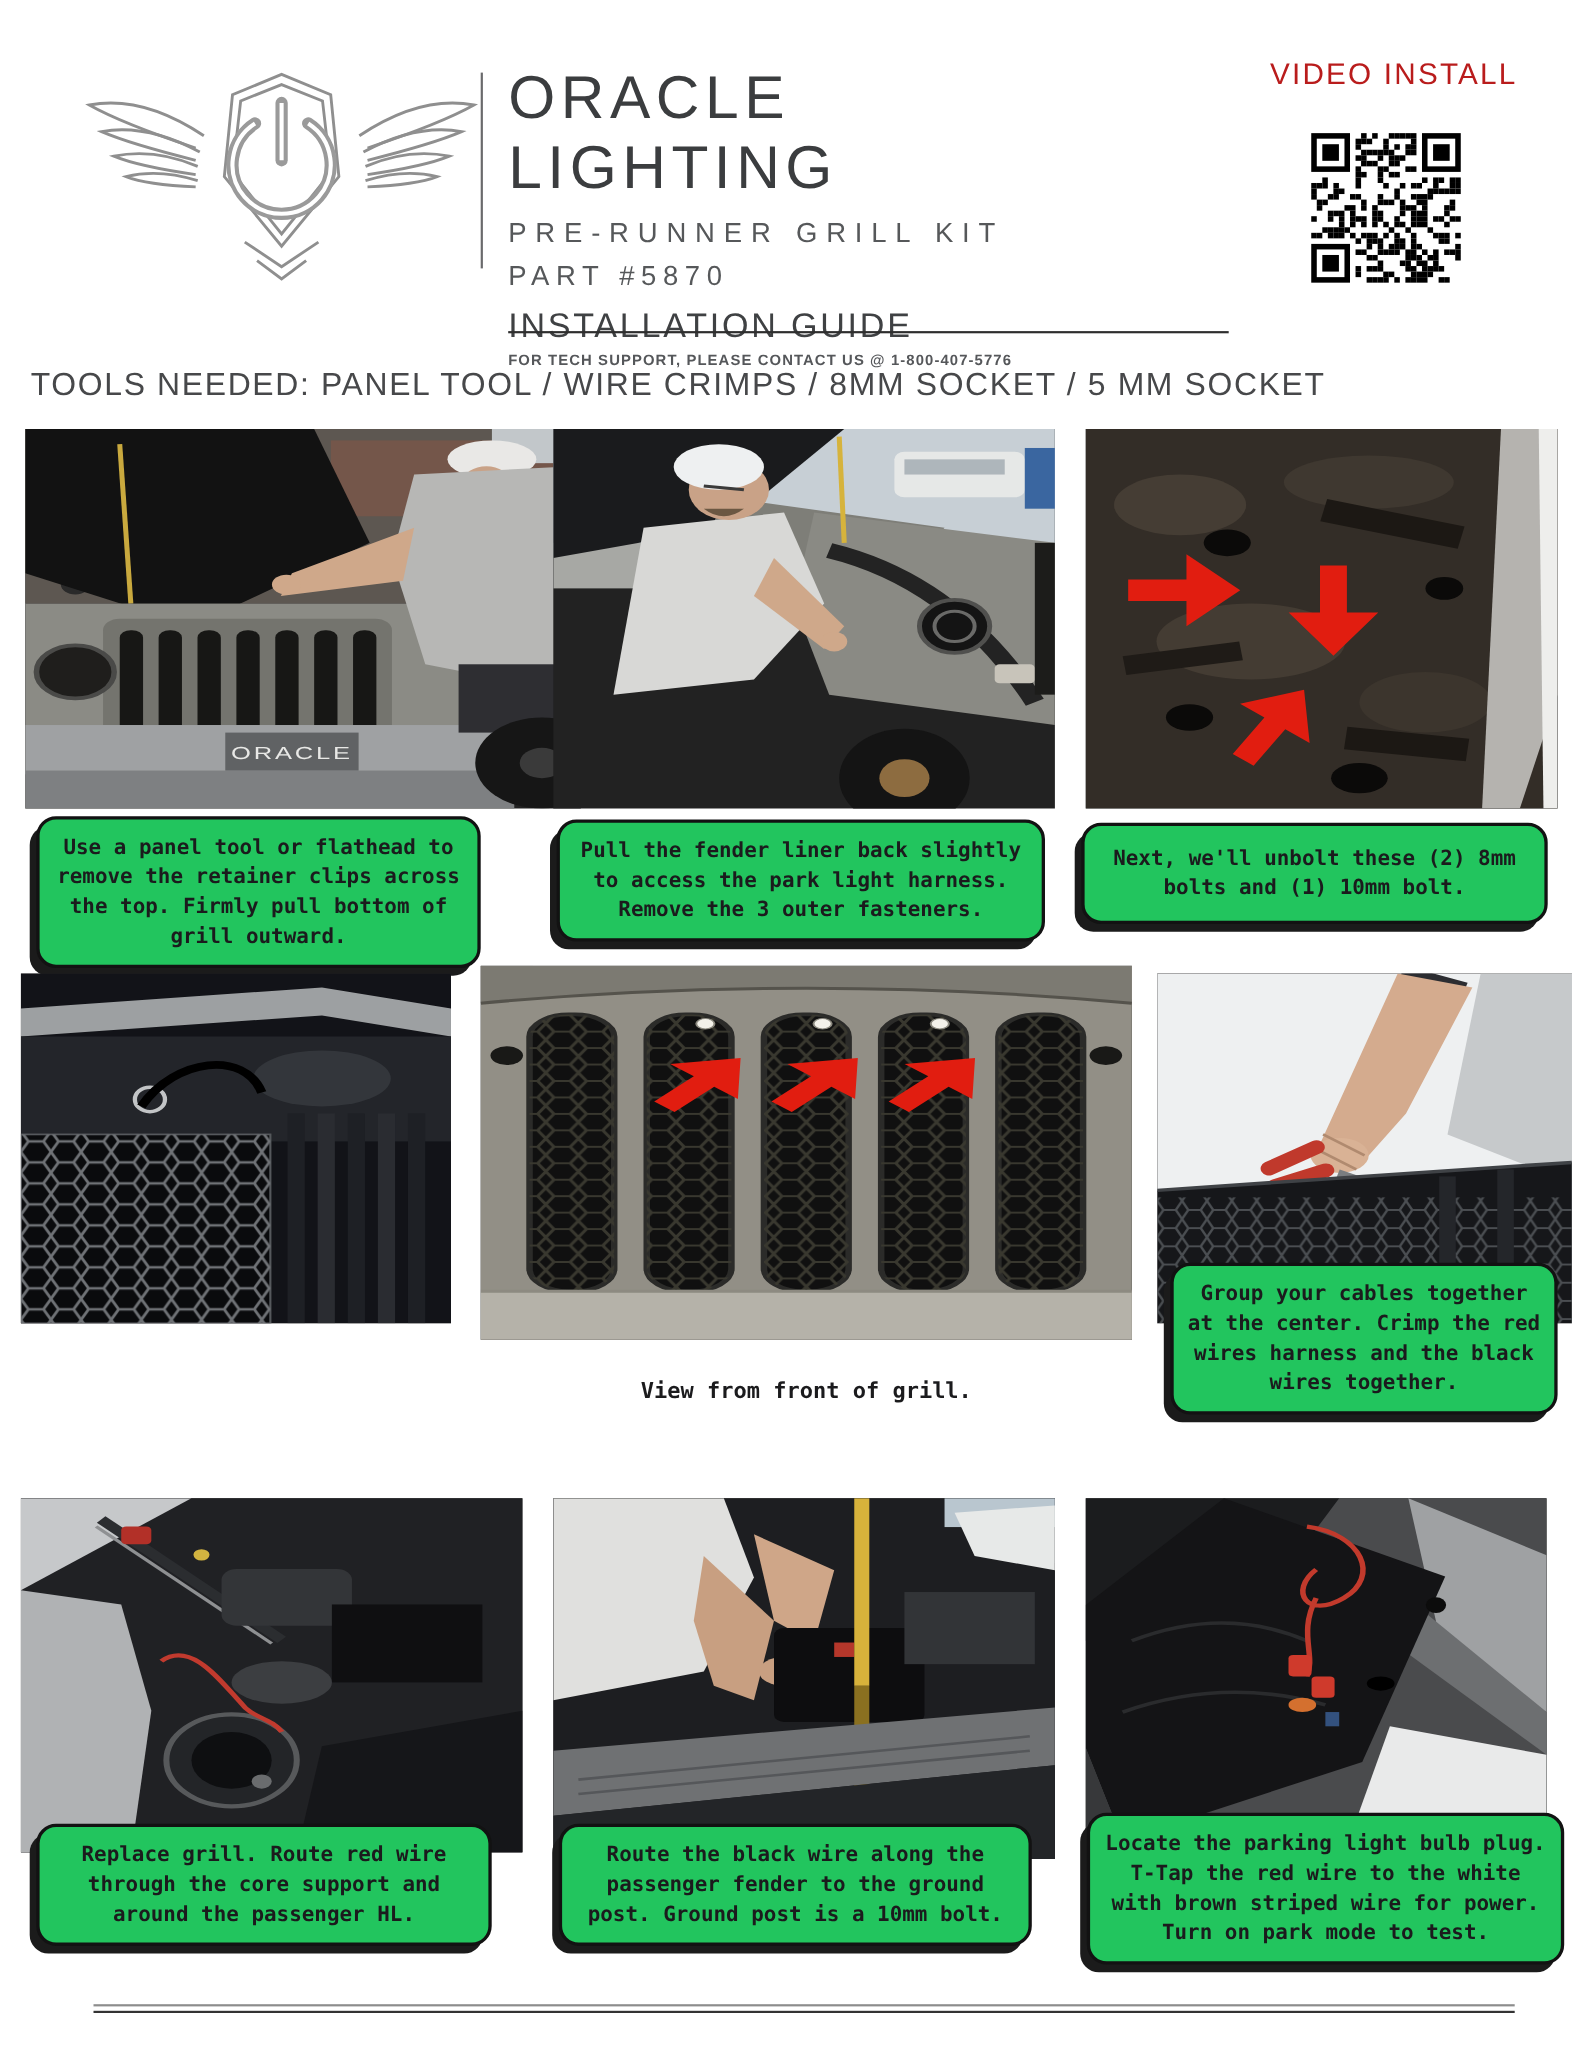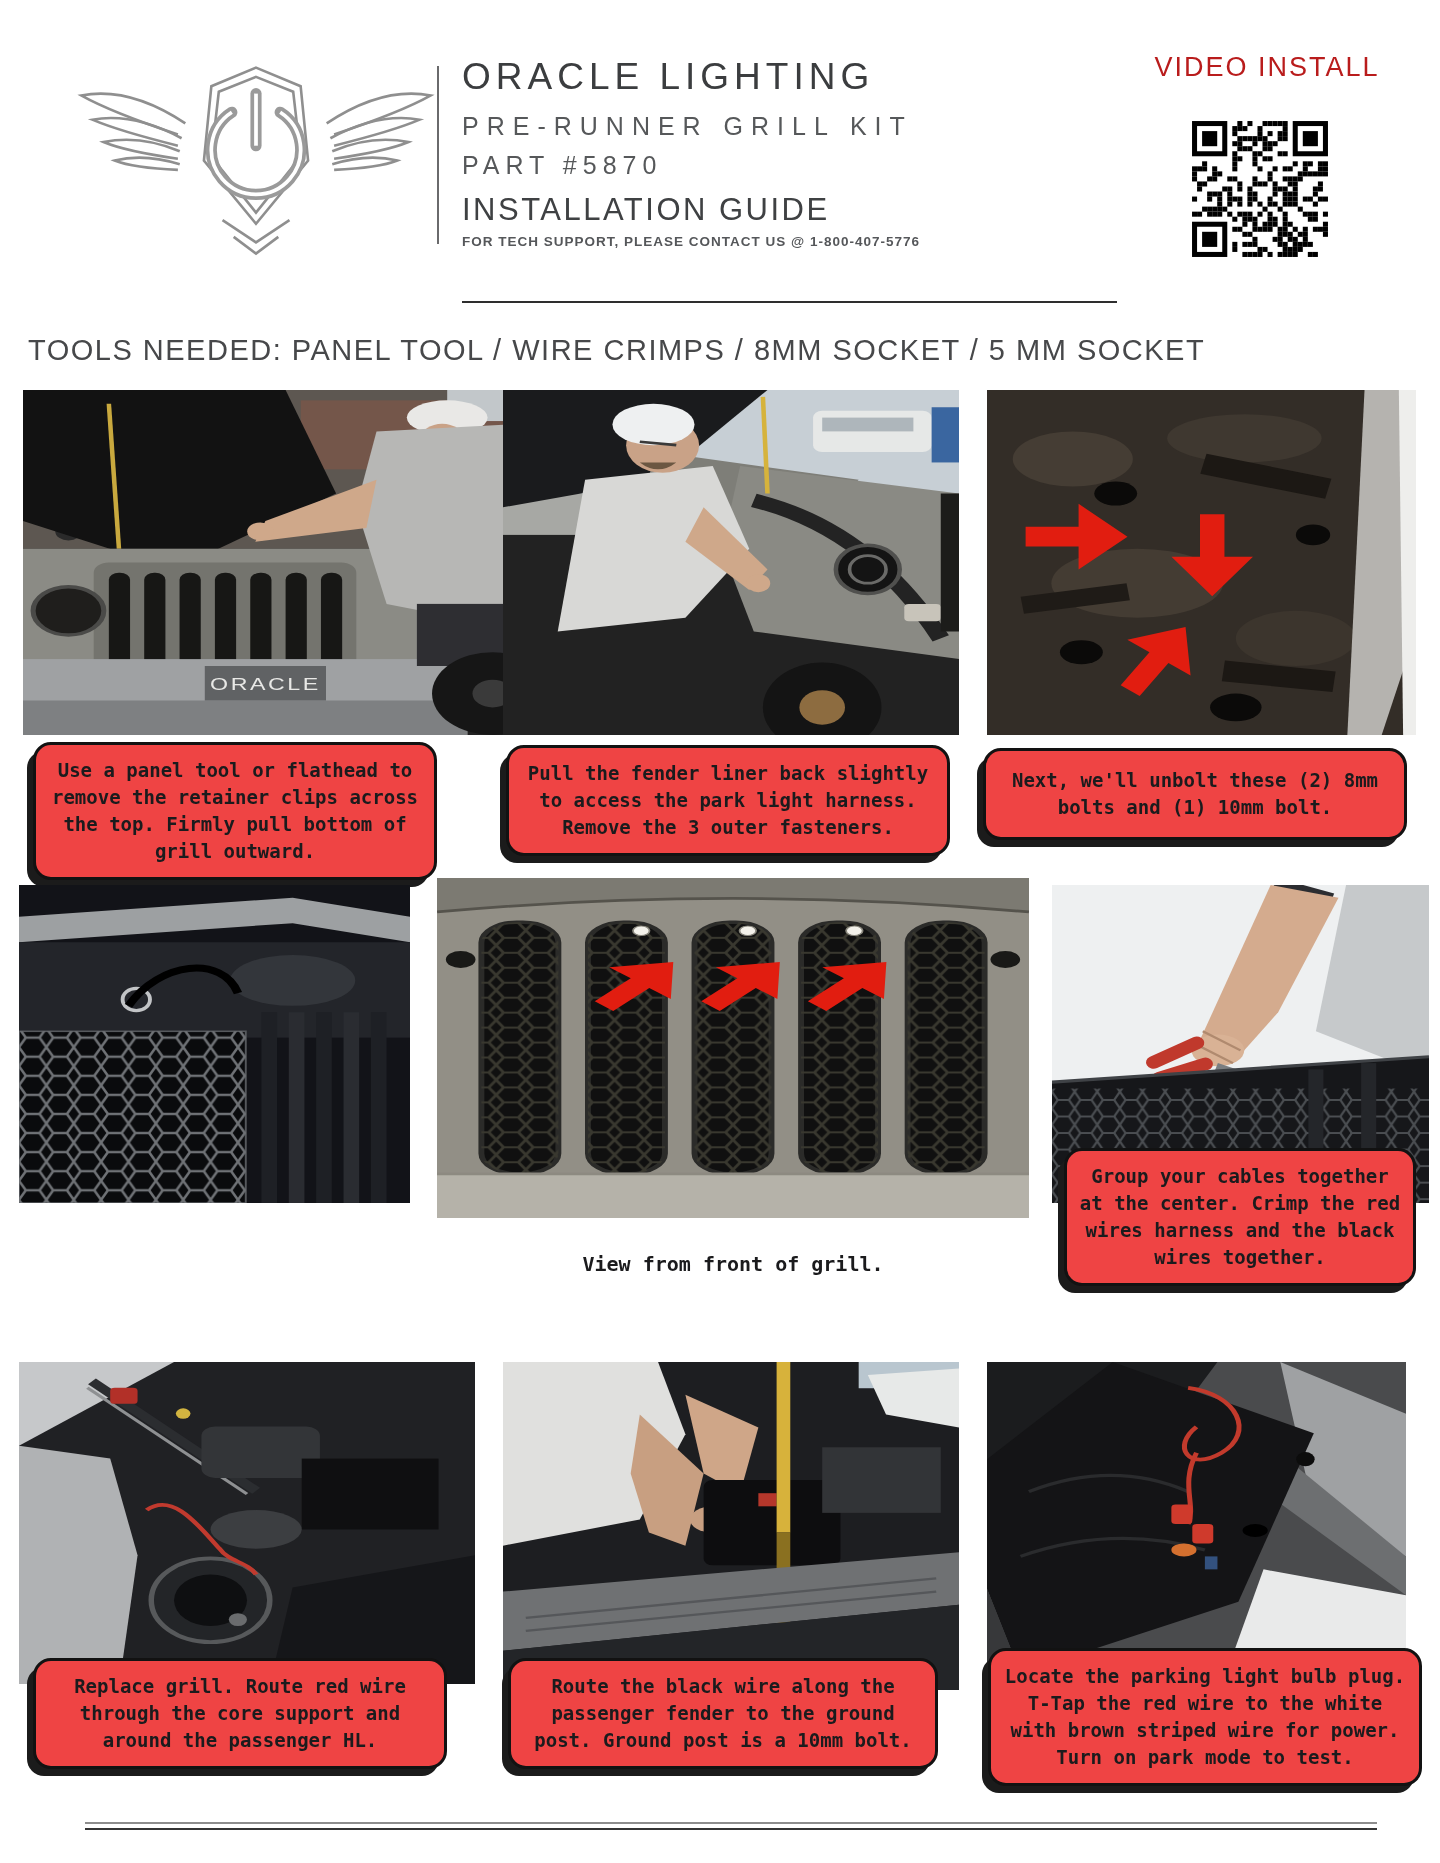--- a/index.html
+++ b/index.html
@@ -3,40 +3,40 @@
 <meta charset="utf-8">
 <style>
   html,body{margin:0;padding:0;background:#ffffff;}
   .page{position:relative;width:1440px;height:1863px;background:#ffffff;overflow:hidden;
         font-family:"Liberation Sans", sans-serif;}
 
   
   .logo{position:absolute;left:70px;top:50px;width:372px;height:210px;}
   .hdr-divider{position:absolute;left:437px;top:66px;width:2px;height:178px;background:#6a6a6c;}
   .title-block{position:absolute;left:462px;top:56px;width:560px;color:#3c3e40;}
-  .brand{font-size:37px;letter-spacing:5px;font-weight:normal;color:#3b3d3f;margin:0;}
+  .brand{font-size:55px;letter-spacing:5px;font-weight:normal;color:#3b3d3f;margin:0;}
   .product{font-size:25px;letter-spacing:8px;color:#56585a;margin-top:14px;}
   .part{font-size:25px;letter-spacing:6px;color:#56585a;margin-top:10px;}
   .doc-title{font-size:31px;letter-spacing:2.5px;color:#3f4143;margin-top:12px;font-weight:normal;}
   .support{font-size:13.5px;letter-spacing:1px;color:#55575a;margin-top:6px;font-weight:bold;}
   .hdr-rule{position:absolute;left:462px;top:301px;width:655px;height:2px;background:#2e2e2e;}
   .video-label{position:absolute;left:1142px;top:52px;width:250px;text-align:center;
                font-size:27px;letter-spacing:2px;color:#b91c1c;}
   .qr{position:absolute;left:1187px;top:114px;width:146px;height:150px;}
 
   
   .tools{position:absolute;left:28px;top:334px;width:1280px;font-size:29px;letter-spacing:1.5px;
          color:#47484a;white-space:nowrap;}
 
   
   .photo{position:absolute;margin:0;padding:0;background:#222;}
   .photo svg{width:100%;height:100%;display:block;}
 
   
-  .caption{position:absolute;box-sizing:border-box;background:#ef4444;border:3px solid #121212;
+  .caption{position:absolute;box-sizing:border-box;background:#22c55e;border:3px solid #121212;
            border-radius:18px;box-shadow:-7px 8px 0 -1px #1b1b1b;padding:12px 12px;
            font-family:"DejaVu Sans Mono", monospace;font-weight:bold;font-size:19px;
            line-height:1.42;color:#1b1b1d;text-align:center;}
   .plain-caption{position:absolute;font-family:"DejaVu Sans Mono", monospace;font-weight:bold;
            font-size:20px;color:#1b1b1d;text-align:center;margin-top:28px;}
 
   
   .c1{left:33px;top:742px;width:404px;}
   .c2{left:506px;top:745px;width:444px;}
   .c3{left:983px;top:748px;width:424px;padding-top:16px;padding-bottom:16px;}

